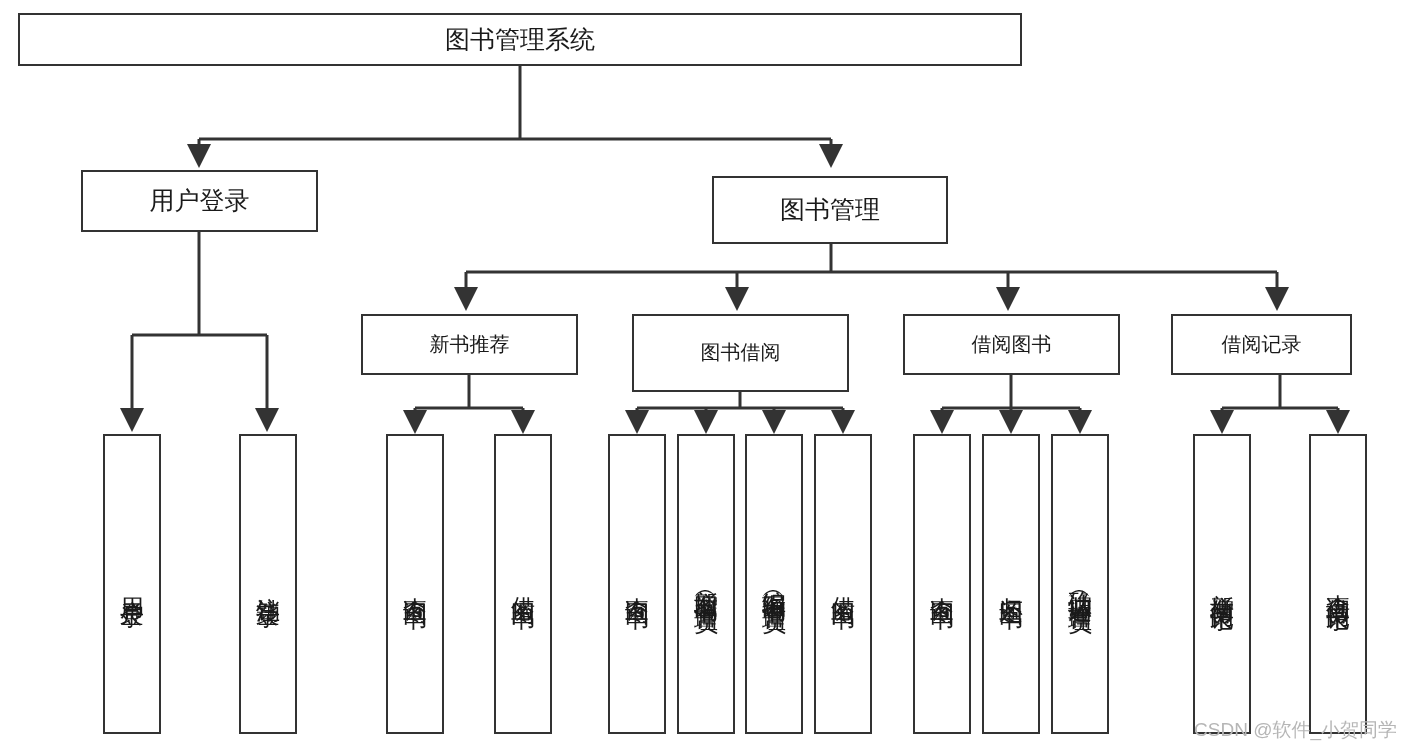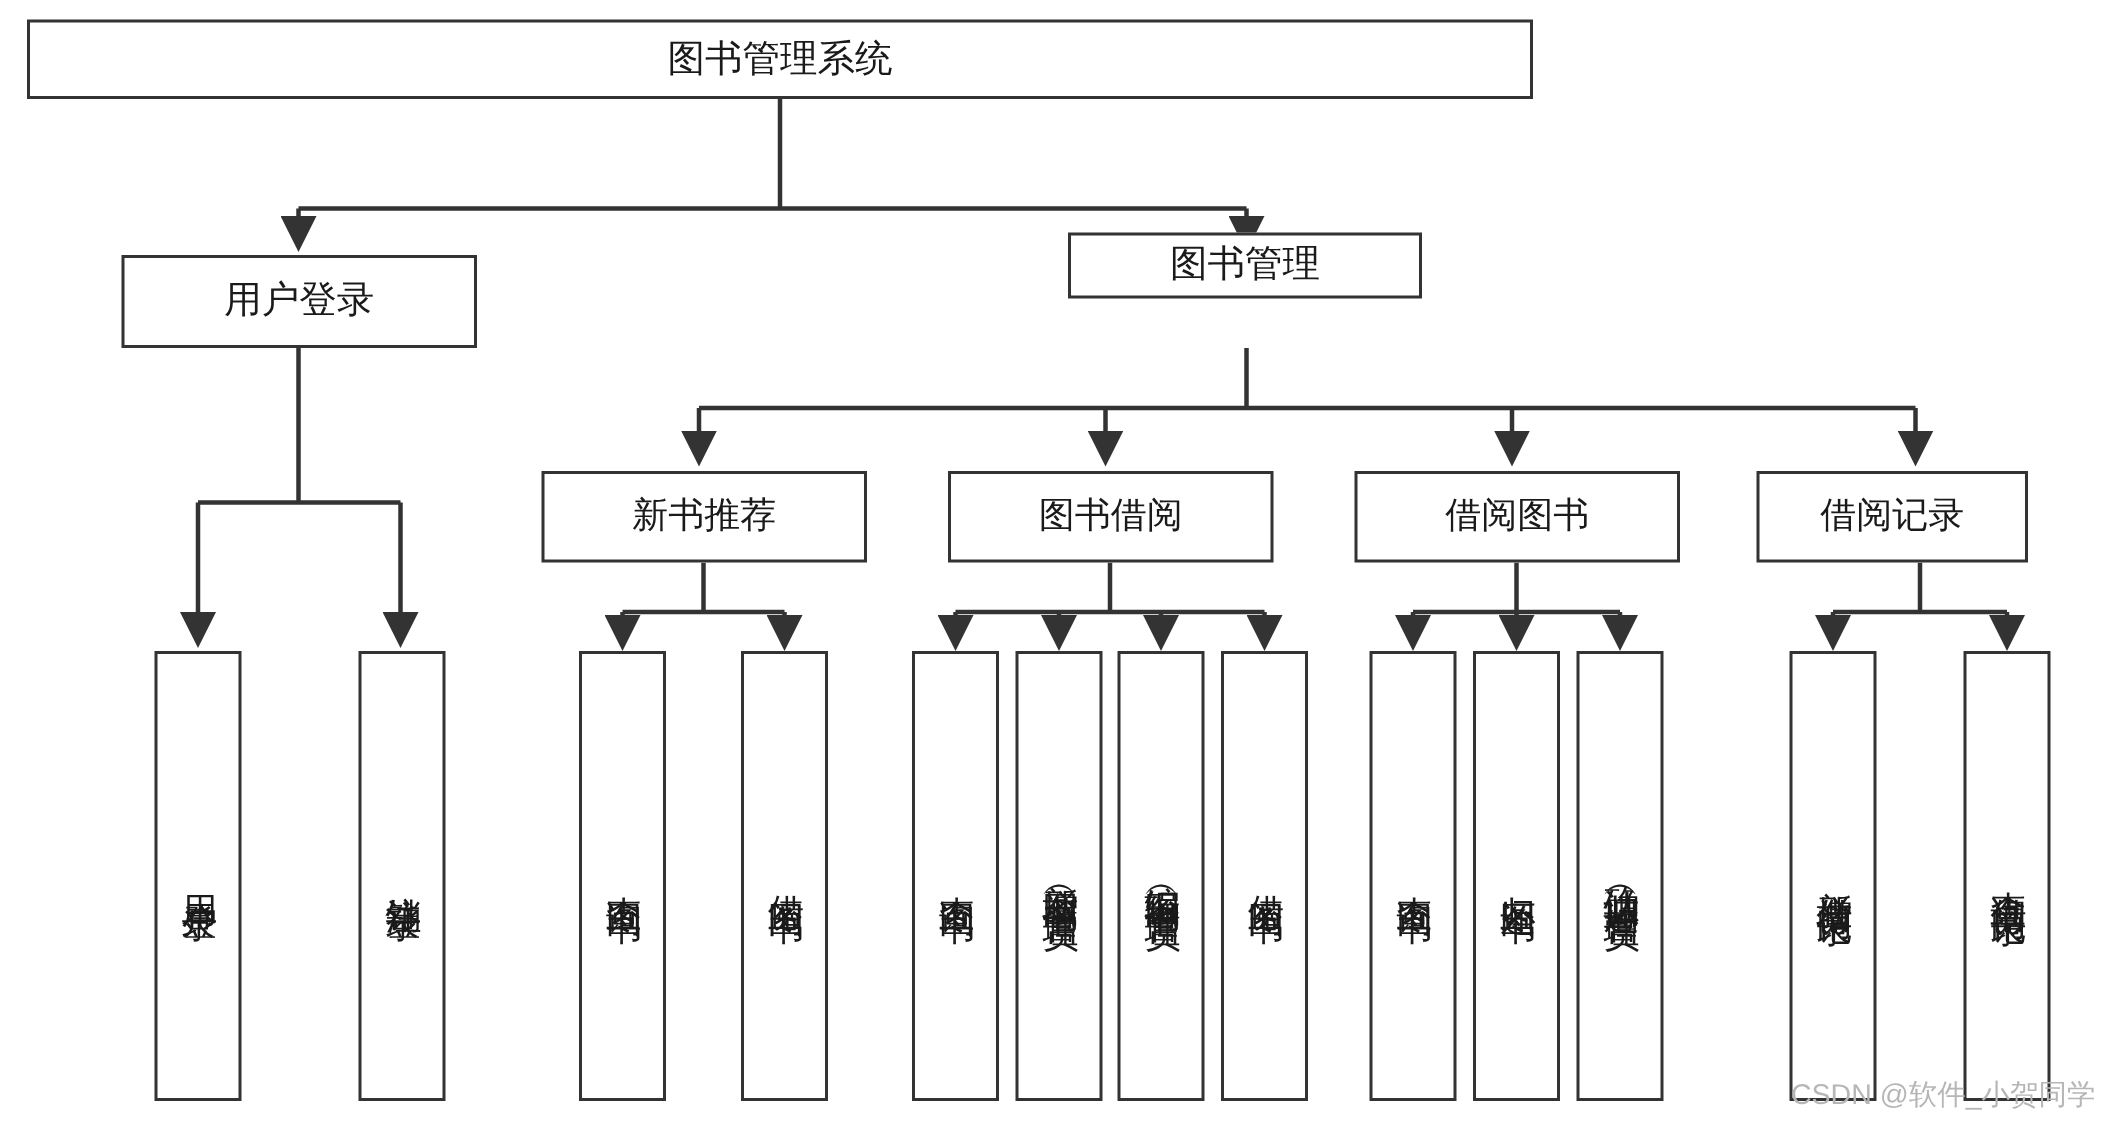--- a/index.html
+++ b/index.html
@@ -37,21 +37,21 @@
     color: #1a1a1a;
   }
   .node .label {
     display: block;
     text-align: right;
     line-height: 1.18;
     white-space: pre-wrap;
   }
   .node-root .label   { font-size: 25px; }
   .node-l2 .label     { font-size: 25px; }
-  .node-l3 .label     { font-size: 24px; }
+  .node-l3 .label     { font-size: 20px; }
   .node-leaf {
     writing-mode: vertical-rl;
     text-orientation: upright;
   }
   .node-leaf .label {
     writing-mode: vertical-rl;
     text-orientation: upright;
     font-size: 24px;
     letter-spacing: 3px;
     line-height: 1;
@@ -122,28 +122,28 @@
     </g>
   </svg>
 
   <div class="node node-root" style="left:18px; top:13px; width:1004px; height:53px;">
     <span class="label">图书管理系统</span>
   </div>
 
   <div class="node node-l2" style="left:81px; top:170px; width:237px; height:62px;">
     <span class="label">用户登录</span>
   </div>
-  <div class="node node-l2" style="left:712px; top:155px; width:236px; height:44px;">
+  <div class="node node-l2" style="left:712px; top:176px; width:236px; height:68px;">
     <span class="label">图书管理</span>
   </div>
 
   <div class="node node-l3" style="left:361px; top:314px; width:217px; height:61px;">
     <span class="label">新书推荐</span>
   </div>
-  <div class="node node-l3" style="left:632px; top:314px; width:217px; height:61px;">
+  <div class="node node-l3" style="left:632px; top:314px; width:217px; height:78px;">
     <span class="label">图书借阅</span>
   </div>
   <div class="node node-l3" style="left:903px; top:314px; width:217px; height:61px;">
     <span class="label">借阅图书</span>
   </div>
   <div class="node node-l3" style="left:1171px; top:314px; width:181px; height:61px;">
     <span class="label">借阅记录</span>
   </div>
 
   <div class="node node-leaf" style="left:103px; top:434px; width:58px; height:300px;">

